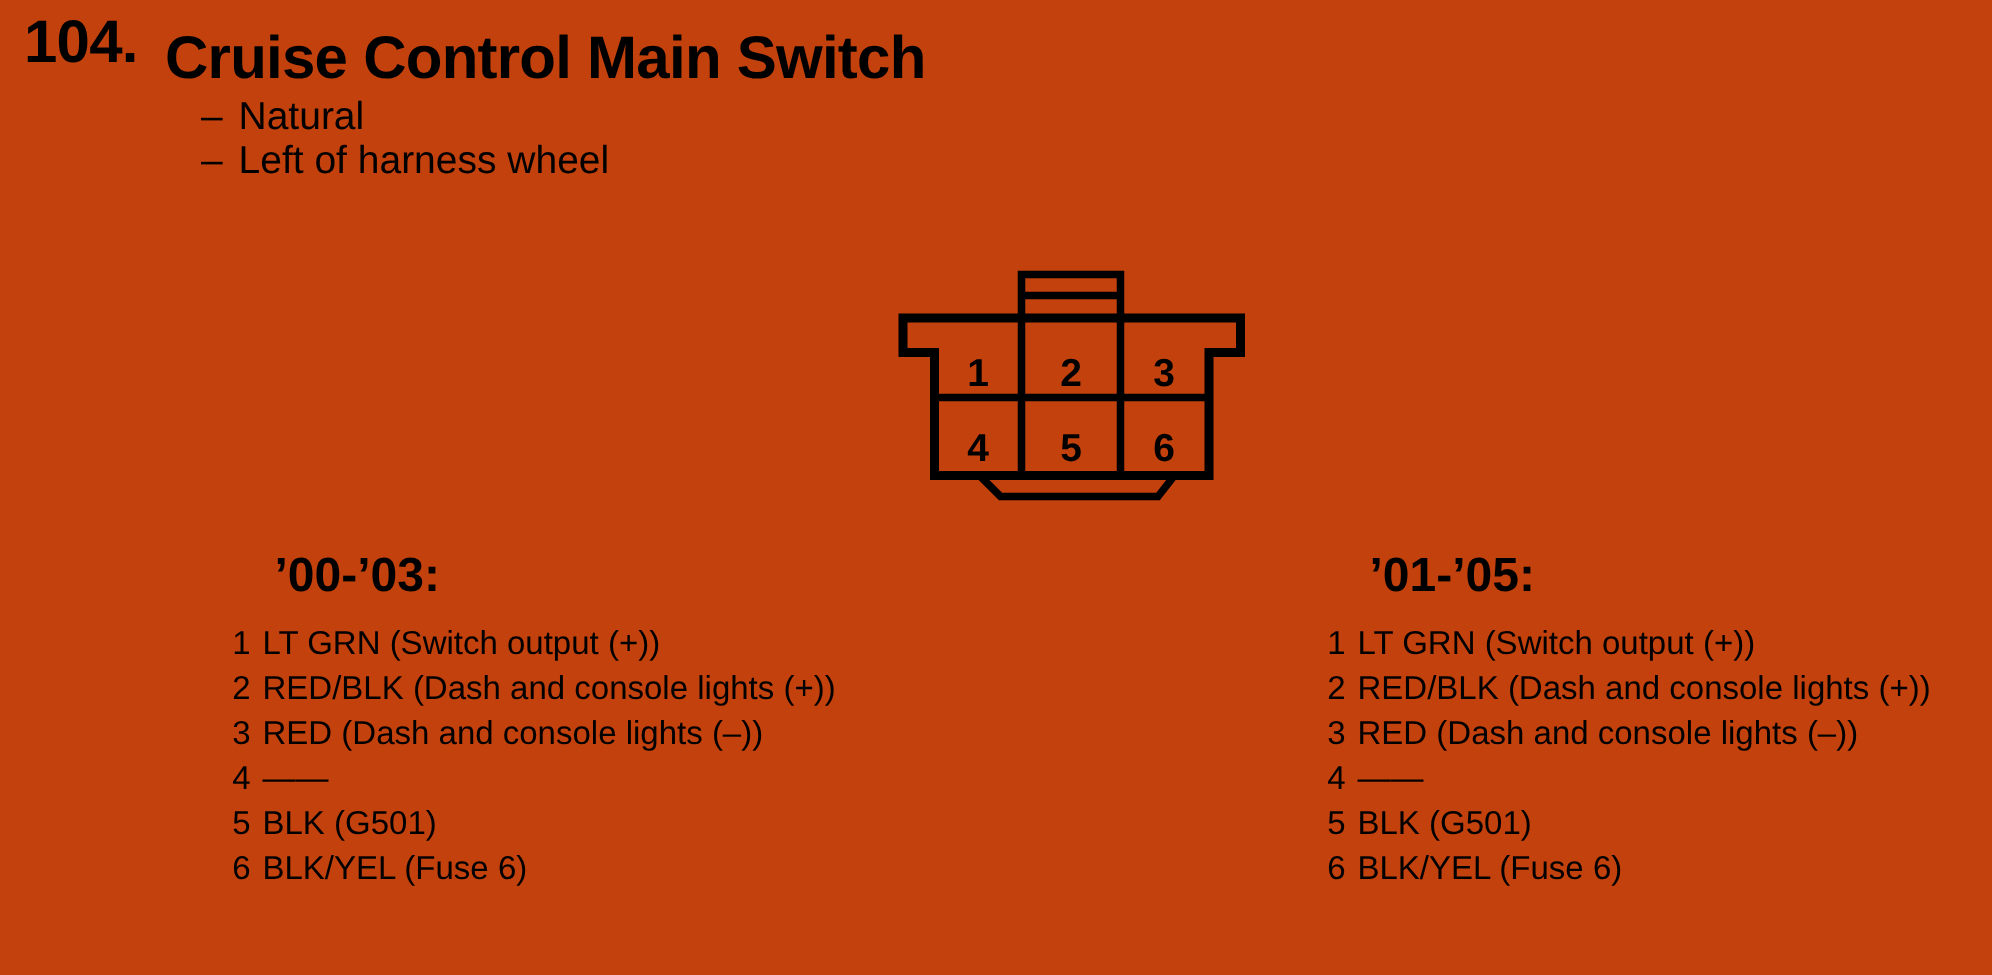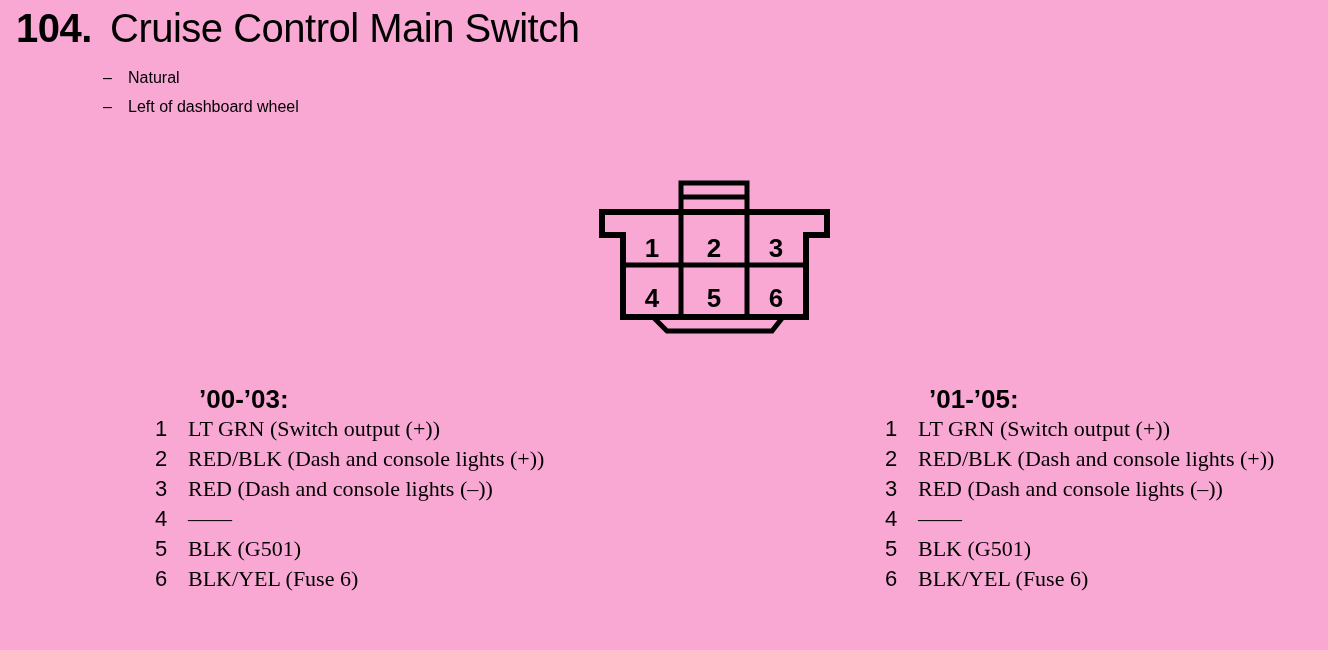--- a/index.html
+++ b/index.html
@@ -1,77 +1,77 @@
 <!DOCTYPE html>
 <html><head>
 <meta charset="utf-8">
 <style>
   html, body { margin: 0; padding: 0; background: #ffffff; }
   .page {
     position: relative;
     width: 1328px;
     height: 650px;
-    background: #f9a8d4;
+    background: #c2410c;
     color: #000000;
     font-family: "Liberation Sans", "DejaVu Sans", sans-serif;
     overflow: hidden;
   }
   .abs { position: absolute; }
 
   
   .title-num {
     left: 16px; top: 8px;
     font-size: 40px; font-weight: bold; line-height: 1.0;
     letter-spacing: -0.5px;
   }
   .title-text {
-    left: 110px; top: 8px; margin: 0;
-    font-size: 40px; font-weight: normal; line-height: 1.0;
+    left: 110px; top: 19px; margin: 0;
+    font-size: 40px; font-weight: bold; line-height: 1.0;
     letter-spacing: -0.5px; white-space: nowrap;
   }
 
   
   .notes { left: 103px; top: 63px; }
-  .note-line { height: 29px; line-height: 29px; font-size: 16px; white-space: nowrap; }
+  .note-line { height: 29px; line-height: 29px; font-size: 26px; white-space: nowrap; margin-left: 31px; }
   .note-bullet { display: inline-block; width: 25px; }
 
   
   .connector { left: 595px; top: 175px; }
   .connector text { font-family: "Liberation Sans", "DejaVu Sans", sans-serif; font-size: 26px; font-weight: bold; }
 
   
   .year-header {
-    margin: 16px;
-    font-size: 26px; font-weight: bold; line-height: 28px; white-space: nowrap;
+    margin: 0;
+    font-size: 32px; font-weight: bold; line-height: 28px; white-space: nowrap;
   }
   .hdr-left  { left: 183px; top: 369px; }
   .hdr-right { left: 913px; top: 369px; }
 
   
   .pin-list { width: 470px; }
   .list-left  { left: 154px; top: 414px; }
   .list-right { left: 884px; top: 414px; }
   .pin-row { display: flex; height: 30px; line-height: 30px; font-size: 22px; }
   .pin-num { width: 14px; text-align: center; flex: 0 0 auto; }
-  .pin-desc { margin-left: 20px; white-space: nowrap; font-family: Liberation Serif, serif; }
+  .pin-desc { margin-left: 7px; white-space: nowrap; }
 </style>
 </head>
 <body>
 
 <div class="page">
 
   <span class="abs title-num">104.</span>
   <h1 class="abs title-text">Cruise Control Main Switch</h1>
 
   <div class="abs notes">
     <div class="note-line">
       <span class="note-bullet">–</span><span>Natural</span>
     </div>
     <div class="note-line">
-      <span class="note-bullet">–</span><span>Left of dashboard wheel</span>
+      <span class="note-bullet">–</span><span>Left of harness wheel</span>
     </div>
   </div>
 
   <svg class="abs connector" width="250" height="170" viewBox="0 0 250 170">
     <g fill="none" stroke="#000000">
       <path d="M 86 37 V 8 H 152 V 37" stroke-width="5"></path>
       <path d="M 86 22 H 152" stroke-width="5"></path>
       <path d="M 7 37 H 232 V 60 H 211 V 142 H 28 V 60 H 7 Z" stroke-width="6"></path>
       <path d="M 86 37 V 142" stroke-width="5"></path>
       <path d="M 152 37 V 142" stroke-width="5"></path>

